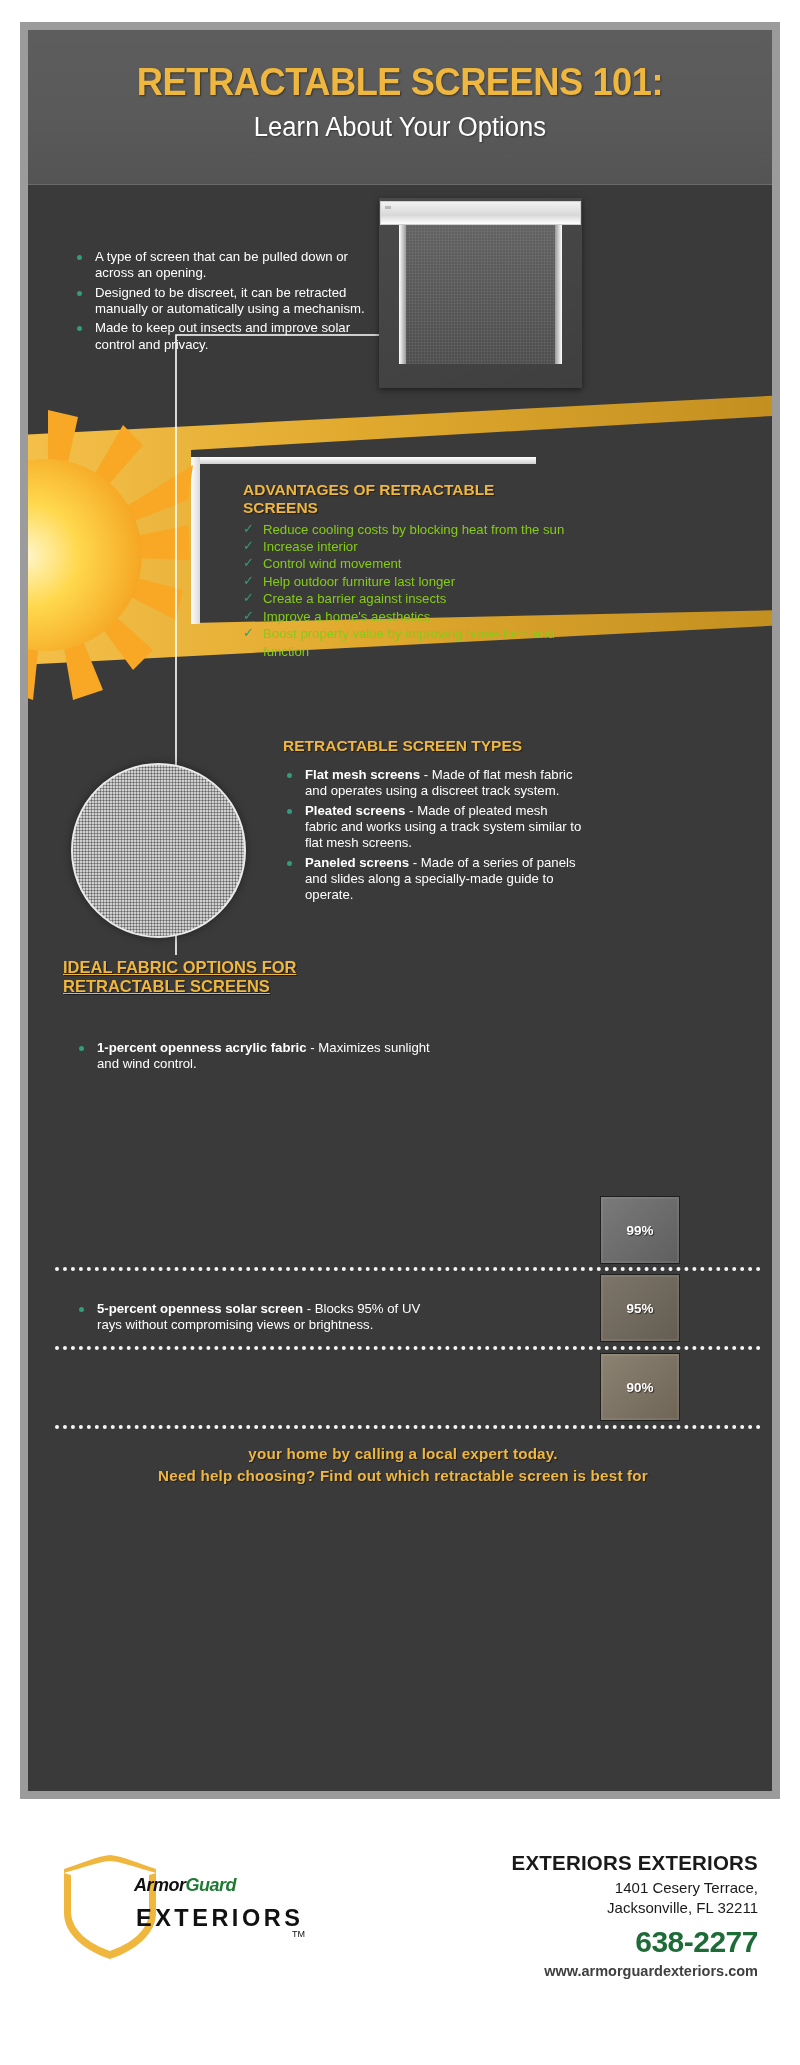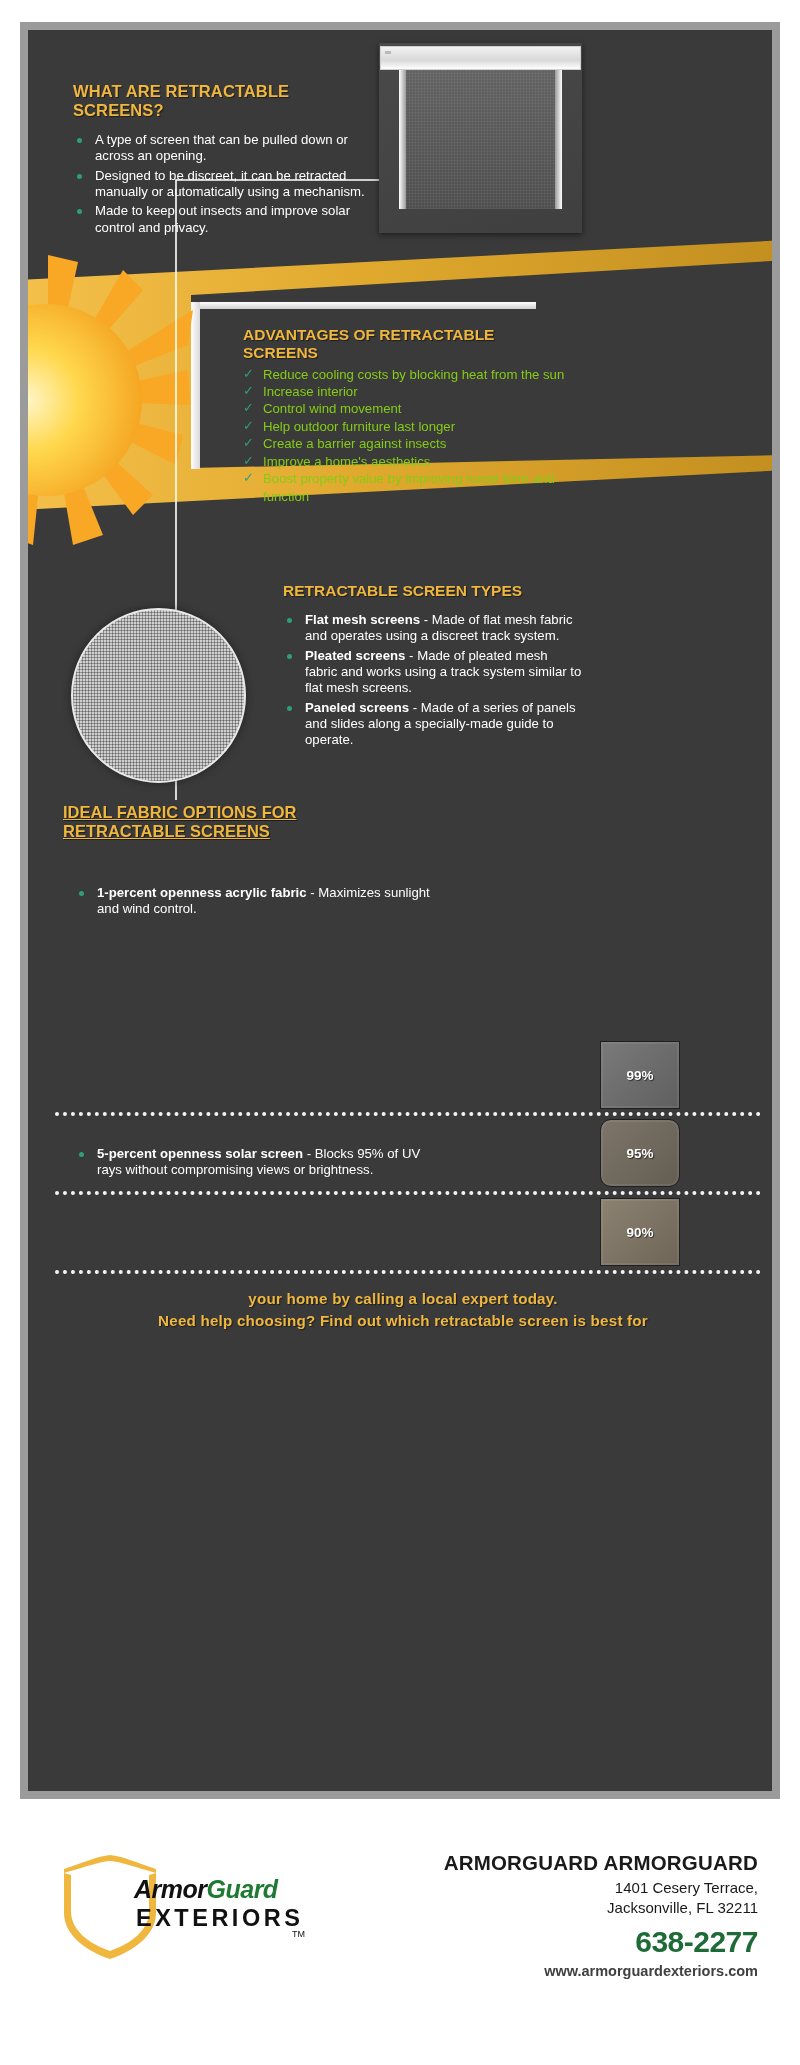--- a/index.html
+++ b/index.html
@@ -223,21 +223,21 @@
   }
 
   
   .footer {
     position: absolute;
     left: 0; top: 1815px;
     width: 800px; height: 250px;
     background: #ffffff;
   }
   .logo-box { position: absolute; left: 52px; top: 38px; width: 250px; height: 110px; }
-  .logo-text1 { position: absolute; left: 82px; top: 22px; font-size: 25px; font-weight: bold; font-style: italic; letter-spacing: -.5px; }
+  .logo-text1 { position: absolute; left: 82px; top: 22px; font-size: 18px; font-weight: bold; font-style: italic; letter-spacing: -.5px; }
   .logo-text1 .armor { color: #111111; }
   .logo-text1 .guard { color: #1e7a33; }
   .logo-text2 {
     position: absolute; left: 84px; top: 52px;
     font-size: 23.5px; font-weight: bold; color: #111111; letter-spacing: 3.5px;
   }
   .logo-tm { position: absolute; left: 240px; top: 76px; font-size: 9px; color: #111; }
 
   .foot-right { position: absolute; right: 42px; top: 36px; text-align: right; }
   .co-name { font-size: 20.5px; font-weight: bold; color: #1a1a1a; letter-spacing: .2px; }
@@ -246,20 +246,24 @@
   .co-web { font-size: 14.5px; font-weight: bold; color: #404040; margin-top: 4px; }
 </style>
 </head>
 <body>
 
 <div id="page">
 
   <div class="frame">
     <div class="frame-inner">
 
+      <div class="header">
+        <div class="title">RETRACTABLE SCREENS 101:</div>
+        <div class="subtitle">Learn About Your Options</div>
+      </div>
 
       <div class="body-area">
 
         <svg class="band" viewBox="0 0 770 320" preserveAspectRatio="none">
           <defs>
             <linearGradient id="bandg" x1="0" y1="0" x2="1" y2="0">
               <stop offset="0%" stop-color="#f5c04a"></stop>
               <stop offset="45%" stop-color="#e0a92e"></stop>
               <stop offset="100%" stop-color="#c28e1f"></stop>
             </linearGradient>
@@ -304,21 +308,20 @@
         </svg>
 
         <div class="window-shot">
           <div class="ws-valance"></div>
           <div class="ws-frame-l"></div>
           <div class="ws-frame-r"></div>
           <div class="ws-mesh"></div>
         </div>
 
         <div class="sec1">
-          <div class="sec-head">WHAT ARE RETRACTABLE SCREENS?</div>
           <ul class="dots">
             <li>A type of screen that can be pulled down or across an opening.</li>
             <li>Designed to be discreet, it can be retracted manually or automatically using a mechanism.</li>
             <li>Made to keep out insects and improve solar control and privacy.</li>
           </ul>
         </div>
 
         <div class="sec2">
           <div class="sec-head">ADVANTAGES OF RETRACTABLE SCREENS</div>
           <ul class="checks">
@@ -354,21 +357,21 @@
           <li><b>1-percent openness acrylic fabric</b><span> - Maximizes sunlight and wind control.</span></li>
         </ul>
         <div class="swatch" style="left:572px;top:1011px;background:linear-gradient(135deg,#7a7a7a,#5f5f5f);">
           <span>99%</span>
         </div>
         <div class="dashdiv" style="top:1082px"></div>
 
         <ul class="dots" style="position:absolute;left:47px;top:1104px;width:360px">
           <li><b>5-percent openness solar screen</b><span> - Blocks 95% of UV rays without compromising views or brightness.</span></li>
         </ul>
-        <div class="swatch" style="left:572px;top:1089px;background:linear-gradient(135deg,#7d756a,#645d52);border-radius:11px;">
+        <div class="swatch" style="left:572px;top:1089px;background:linear-gradient(135deg,#7d756a,#645d52);">
           <span>95%</span>
         </div>
         <div class="dashdiv" style="top:1161px"></div>
 
         <div class="swatch" style="left:572px;top:1168px;background:linear-gradient(135deg,#8c8272,#6e6557);">
           <span>90%</span>
         </div>
         <div class="dashdiv" style="top:1240px"></div>
 
         <div class="cta">
@@ -388,21 +391,21 @@
         <path d="M12 20 L12 60 C12 82, 34 98, 58 106 C82 98, 104 82, 104 60 L104 20 L97 22 L97 58 C97 78, 78 91, 58 98 C38 91, 19 78, 19 58 L19 22 Z" fill="#f0b73f"></path>
       </svg>
       <div class="logo-text1">
         <span class="armor">Armor</span><span class="guard">Guard</span>
       </div>
       <div class="logo-text2">EXTERIORS</div>
       <div class="logo-tm">TM</div>
     </div>
 
     <div class="foot-right">
-      <div class="co-name">ARMORGUARD ARMORGUARD</div>
+      <div class="co-name">EXTERIORS EXTERIORS</div>
       <div class="co-addr">
         <div>1401 Cesery Terrace,</div>
         <div>Jacksonville, FL 32211</div>
       </div>
       <div class="co-phone">638-2277</div>
       <div class="co-web">www.armorguardexteriors.com</div>
     </div>
 
   </div>
 </div>

